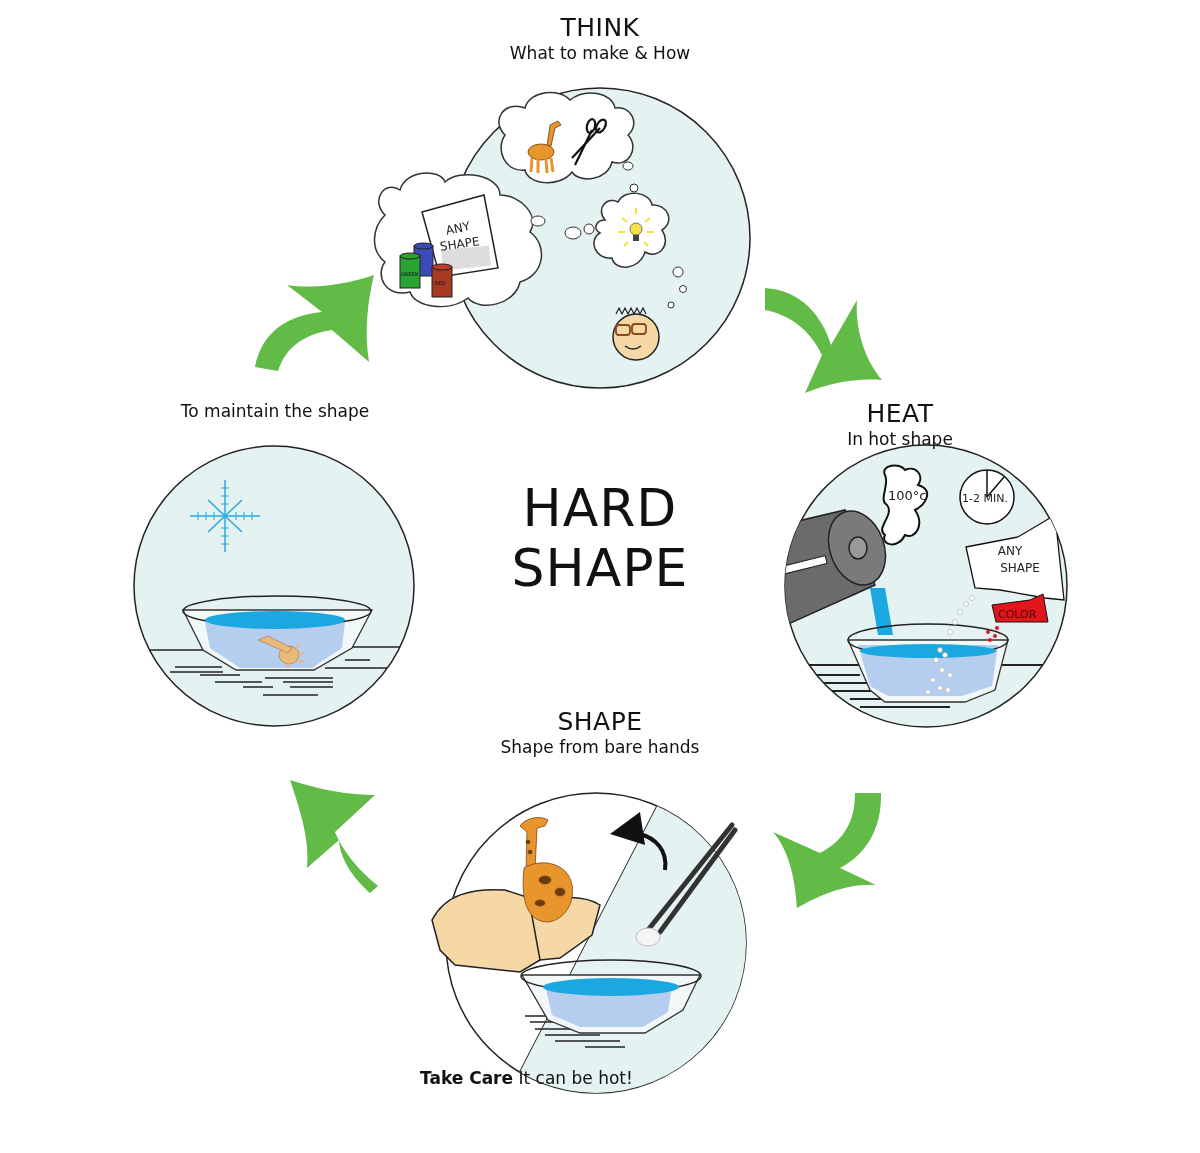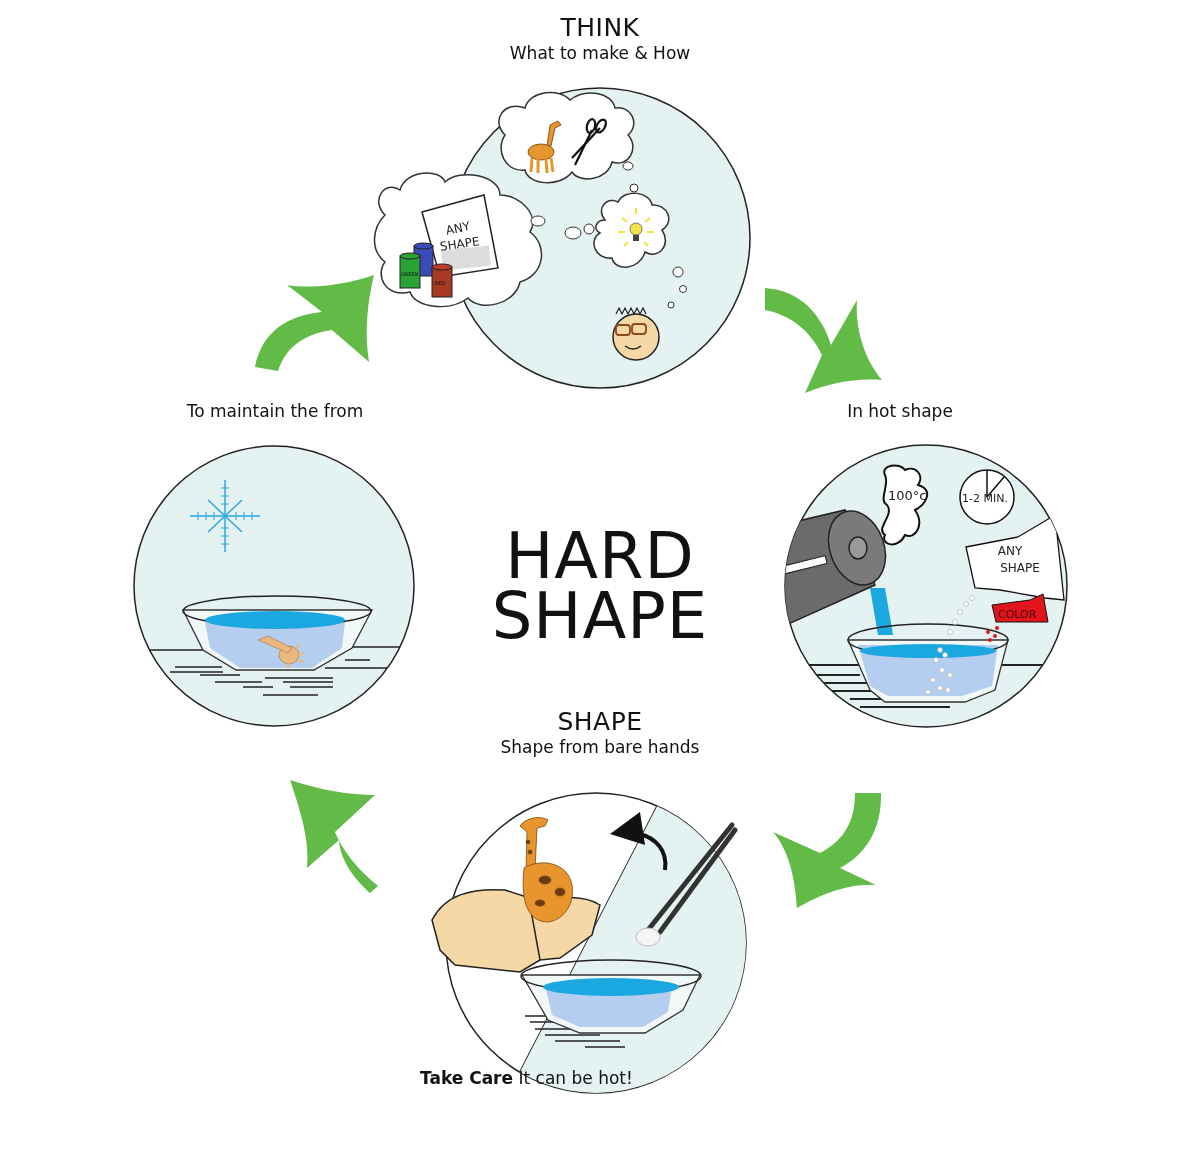--- a/index.html
+++ b/index.html
@@ -1,20 +1,20 @@
 <!DOCTYPE html>
 <html><head>
 <meta charset="utf-8">
 <style>
   html, body { margin:0; padding:0; background:#ffffff; }
   body { width:1200px; height:1153px; position:relative; overflow:hidden; font-family:"DejaVu Sans", sans-serif; color:#111; }
   .label { position:absolute; text-align:center; white-space:nowrap; }
   .title { font-size:25px; letter-spacing:0.5px; font-weight:normal; line-height:28px; }
   .sub { font-size:17px; line-height:22px; }
-  .center-text { position:absolute; left:440px; top:478px; width:320px; text-align:center; font-size:64px; line-height:60px; letter-spacing:1px;margin-top:48px; }
+  .center-text { position:absolute; left:440px; top:478px; width:320px; text-align:center; font-size:52px; line-height:60px; letter-spacing:1px; }
   svg.art { position:absolute; left:0; top:0; }
   .caution { position:absolute; left:420px; top:1068px; width:380px; text-align:left; font-size:17px; }
   .caution b { font-weight:bold; }
 </style>
 </head>
 <body>
 
 <svg class="art" width="1200" height="1153" viewBox="0 0 1200 1153">
   <defs>
     <clipPath id="clipHeat">
@@ -287,25 +287,26 @@
     <path d="M370 893 C 355 880, 340 860, 339 840 L 307 868 C 310 840, 300 810, 290 780 C 320 790, 350 795, 375 795 L 335 832 C 342 850, 358 870, 378 886 Z"></path>
   </g>
 </svg>
 
 <div class="label" style="left:480px; top:14px; width:240px;">
   <div class="title">THINK</div>
   <div class="sub">What to make &amp; How</div>
 </div>
 
 <div class="label" style="left:800px; top:400px; width:200px;">
+  <div class="title">HEAT</div>
   <div class="sub">In hot shape</div>
 </div>
 
 <div class="label" style="left:150px; top:400px; width:250px;">
-  <div class="sub">To maintain the from</div>
+  <div class="sub">To maintain the shape</div>
 </div>
 
 <div class="label" style="left:470px; top:708px; width:260px;">
   <div class="title">SHAPE</div>
   <div class="sub">Shape from bare hands</div>
 </div>
 
 <div class="center-text">
   <div>HARD</div>
   <div>SHAPE</div>

